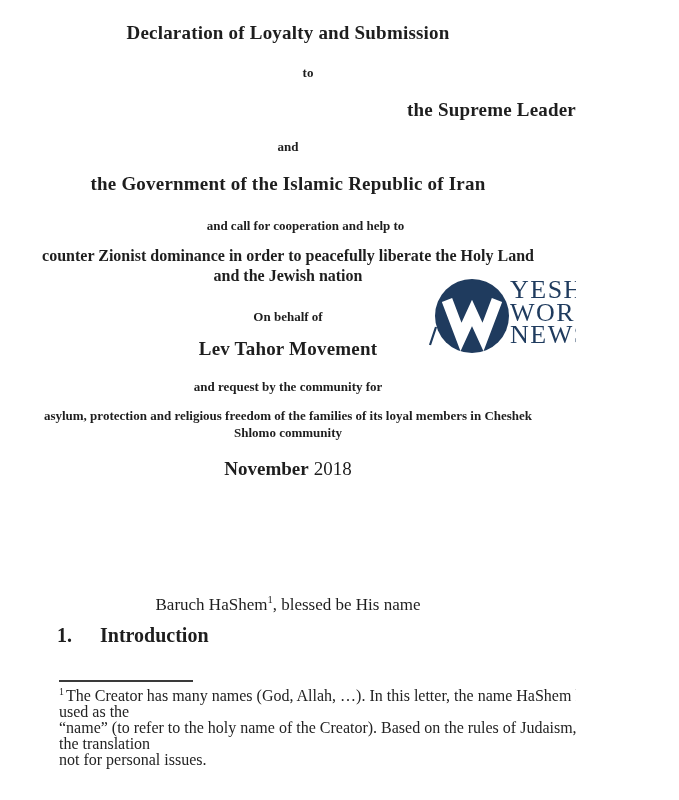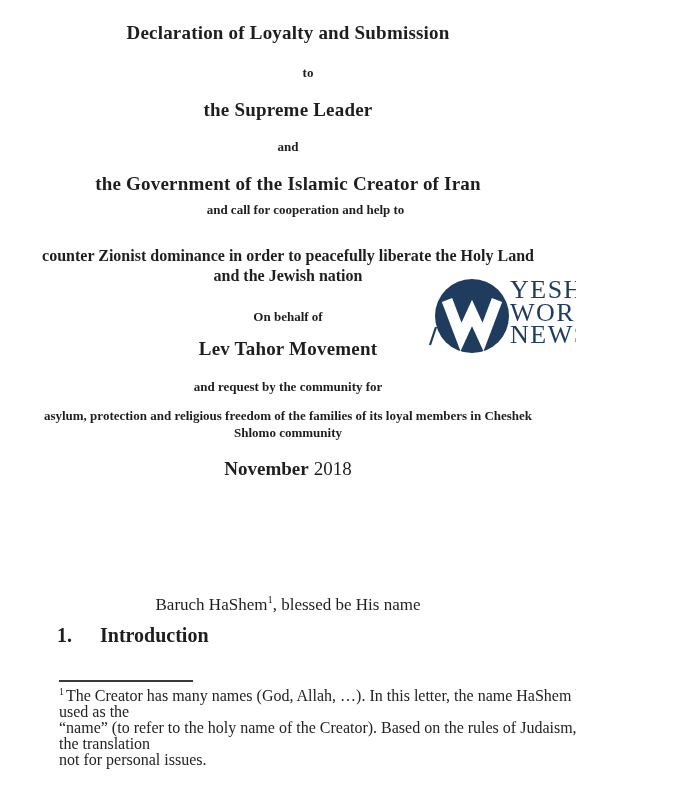--- a/index.html
+++ b/index.html
@@ -46,24 +46,24 @@
     letter-spacing:1.5px;font-weight:normal;
   }
 </style>
 </head>
 <body>
 
 <div class="page">
 
   <div class="c big" style="top:22px;">Declaration of Loyalty and Submission</div>
   <div class="c small" style="top:65px;padding-left:40px;">to</div>
-  <div class="c big" style="top:99px;">the Supreme Leader</div>
+  <div class="c big" style="top:99px;text-align:right;">the Supreme Leader</div>
   <div class="c small" style="top:139px;">and</div>
-  <div class="c big" style="top:173px;">the Government of the Islamic Creator of Iran</div>
-  <div class="c small" style="top:202px;padding-left:35px;">and call for cooperation and help to</div>
+  <div class="c big" style="top:173px;">the Government of the Islamic Republic of Iran</div>
+  <div class="c small" style="top:218px;padding-left:35px;">and call for cooperation and help to</div>
 
   <div class="c mid" style="top:246px;">
     <div>counter Zionist dominance in order to peacefully liberate the Holy Land</div>
     <div>and the Jewish nation</div>
   </div>
 
   <div class="c small" style="top:309px;">On behalf of</div>
   <div class="c big" style="top:338px;">Lev Tahor Movement</div>
   <div class="c small" style="top:379px;">and request by the community for</div>
 

